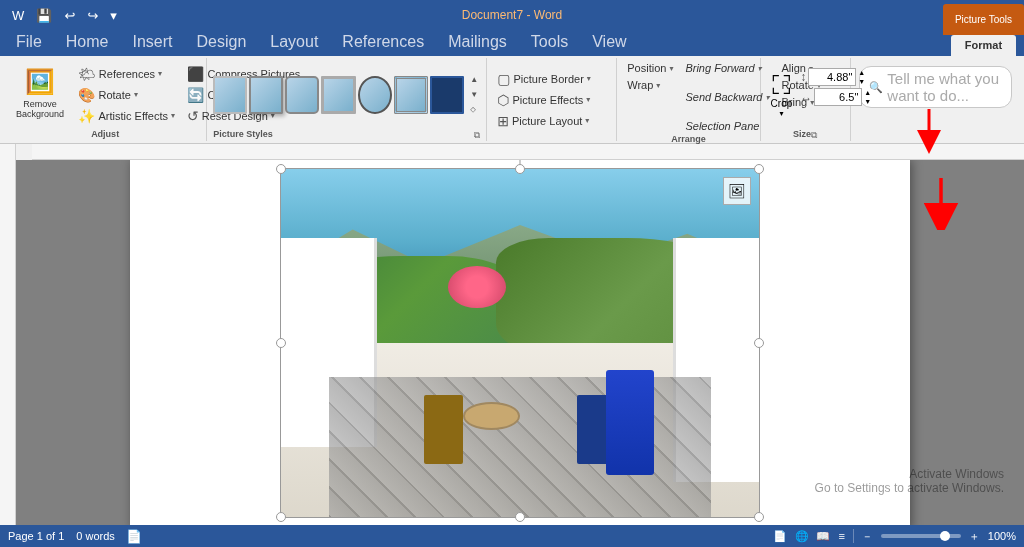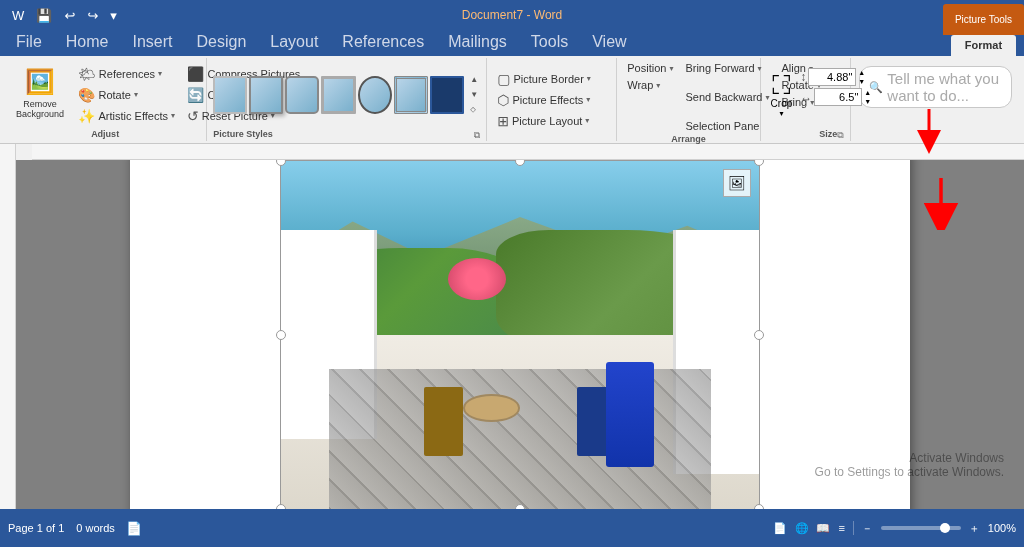--- a/index.html
+++ b/index.html
@@ -164,21 +164,21 @@
       color: #888;
       display: flex;
       align-items: center;
       gap: 4px;
       cursor: text;
       background: white;
     }
 
     
     .status-bar {
-      height: 38px;
+      height: 22px;
       background: #2b579a;
       display: flex;
       align-items: center;
       padding: 0 8px;
       color: white;
       font-size: 11px;
       justify-content: space-between;
     }
     .status-right { display: flex; align-items: center; gap: 8px; }
     .zoom-slider { width: 80px; height: 4px; background: rgba(255,255,255,0.4); border-radius: 2px; position: relative; }
@@ -349,21 +349,21 @@
             <div class="ribbon-btn">
               <span class="ribbon-btn-icon">⬛</span>
               <span>Compress Pictures</span>
             </div>
             <div class="ribbon-btn">
               <span class="ribbon-btn-icon">🔄</span>
               <span>Change Picture</span>
             </div>
             <div class="ribbon-btn">
               <span class="ribbon-btn-icon">↺</span>
-              <span>Reset Picture</span>
+              <span>Reset Design</span>
               <span class="ribbon-btn-arrow">▾</span>
             </div>
           </div>
         </div>
       </div>
       <div class="ribbon-group-label">Adjust</div>
     </div>
 
     <div class="ribbon-group" style="min-width:280px;">
       <div class="ribbon-group-content">
@@ -416,21 +416,21 @@
           <div style="display:flex;flex-direction:column;gap:1px;">
             <div class="ribbon-btn">
               <span>Position</span>
               <span class="ribbon-btn-arrow">▾</span>
             </div>
             <div class="ribbon-btn">
               <span>Wrap</span>
               <span class="ribbon-btn-arrow">▾</span>
             </div>
           </div>
-          <div style="display:flex;flex-direction:column;gap:13px;">
+          <div style="display:flex;flex-direction:column;gap:13px;font-style:italic;">
             <div class="ribbon-btn">
               <span>Bring Forward</span>
               <span class="ribbon-btn-arrow">▾</span>
             </div>
             <div class="ribbon-btn">
               <span>Send Backward</span>
               <span class="ribbon-btn-arrow">▾</span>
             </div>
             <div class="ribbon-btn">
               <span>Selection Pane</span>
@@ -476,21 +476,21 @@
               <span style="font-size:12px;color:#555;">↔</span>
               <input class="size-input" type="text" value="6.5&quot;" style="">
               <div class="size-spinner">
                 <div class="spin-btn">▲</div>
                 <div class="spin-btn">▼</div>
               </div>
             </div>
           </div>
         </div>
       </div>
-      <div style="display:flex; justify-content:flex-end; width:100%; align-items:center; margin-top:auto;">
+      <div style="display:flex; justify-content:center; width:100%; align-items:center; margin-top:auto;">
         <div class="ribbon-group-label">Size</div>
         <div style="font-size:9px; cursor:pointer; color:#666;">⧉</div>
       </div>
     </div>
 
     <div style="margin-left:auto; display:flex; align-items:flex-start; padding:8px 8px 0;">
       <div class="tell-me">
         <span>🔍</span>
         <span style="color:#aaa; font-size:15px;">Tell me what you want to do...</span>
       </div>

